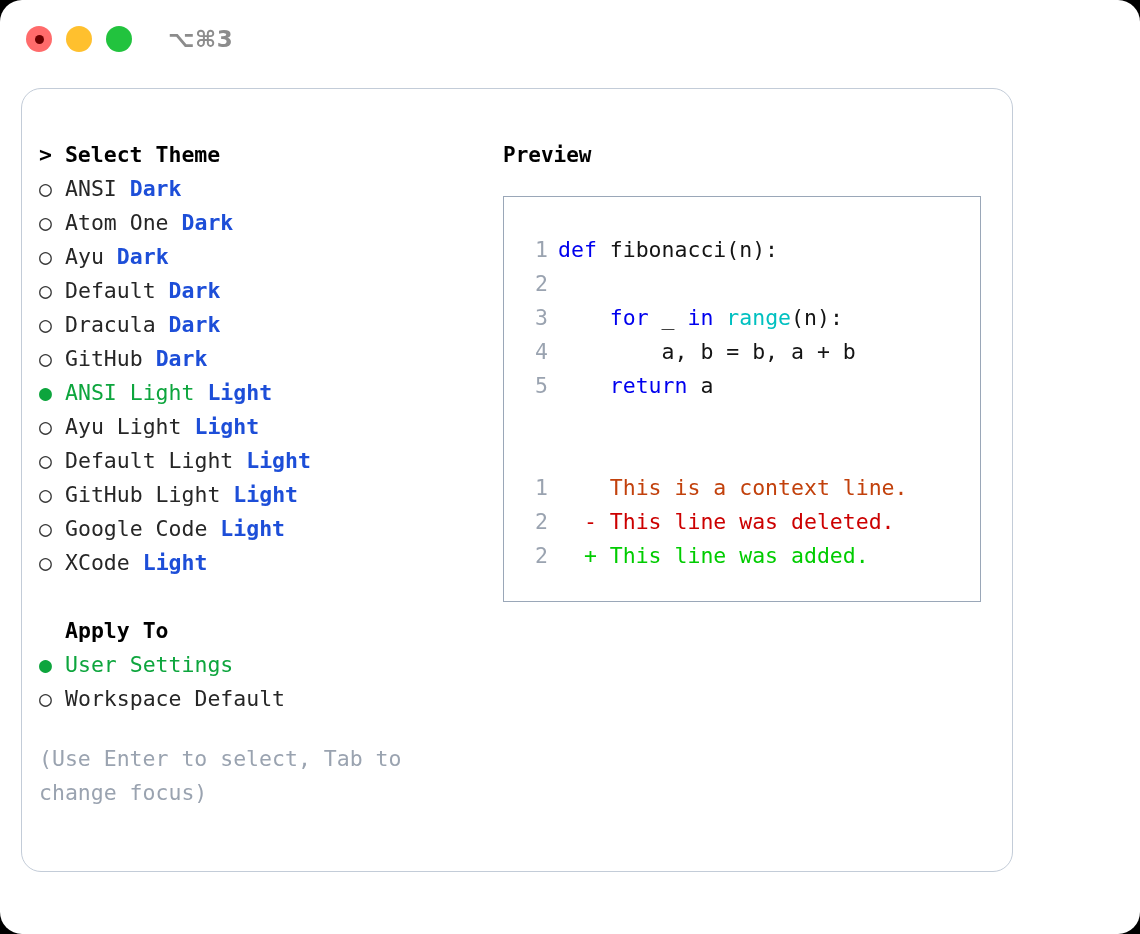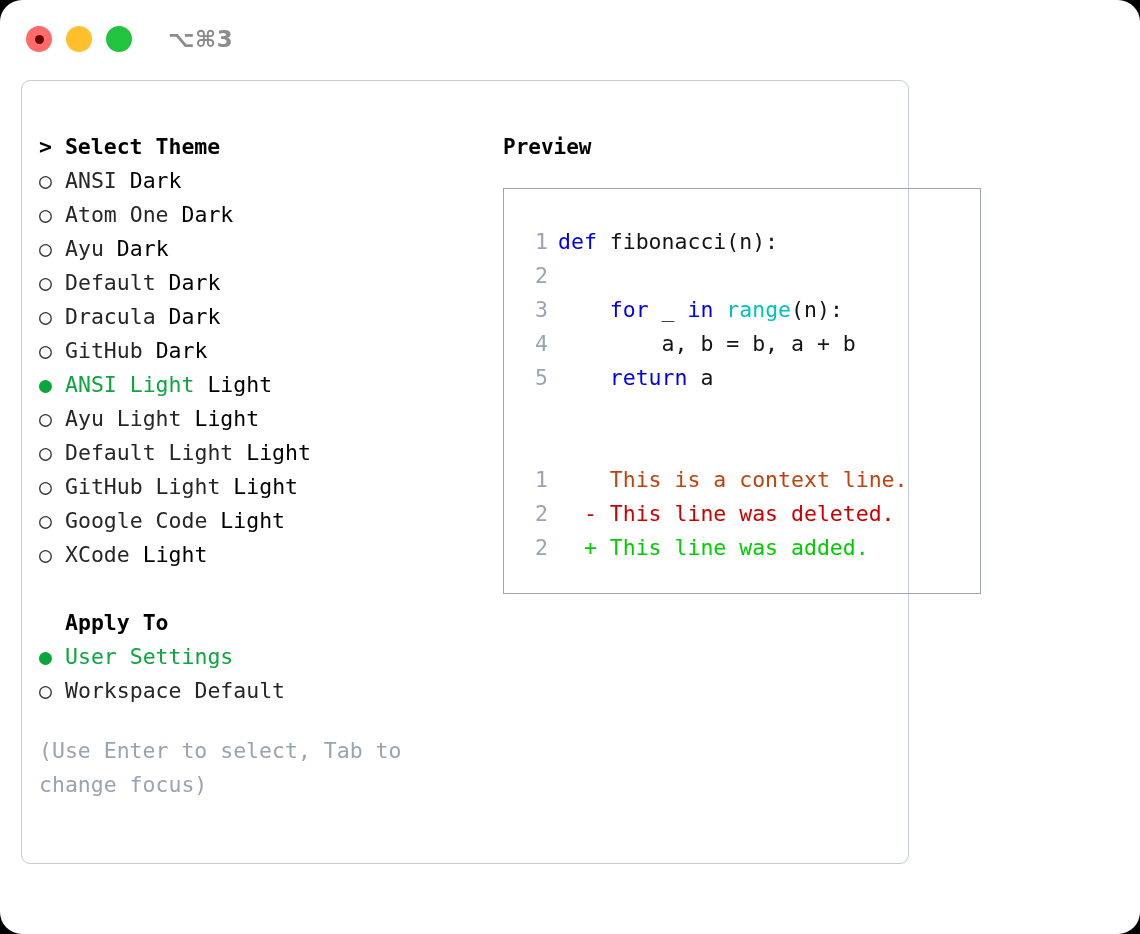--- a/index.html
+++ b/index.html
@@ -63,25 +63,25 @@
     font-size: 23px;
     font-weight: bold;
     font-family: "DejaVu Sans", "Liberation Sans", sans-serif;
     letter-spacing: 0.5px;
   }
 
   
   .content-frame {
     position: absolute;
     left: 21px;
-    top: 80px;
-    width: 888px;
+    top: 88px;
+    width: 992px;
     height: 784px;
     border: 1.5px solid #c3ccd8;
-    border-radius: 9px;
+    border-radius: 20px;
     box-sizing: border-box;
   }
 
   .cols {
     position: absolute;
     left: 0; top: 0;
     width: 100%;
     height: 100%;
   }
 
@@ -110,21 +110,21 @@
 
   .marker {
     display: inline-block;
     width: 26px;
     color: #3b3b3b;
   }
   .marker.sel { color: #0da53d; }
 
   .item-name   { color: #262626; }
   .item-name.sel { color: #0da53d; }
-  .item-variant { color: #000000; }
+  .item-variant { color: #1d4ed8; font-weight: bold; }
 
   .spacer-line { height: 34px; }
 
   .hint {
     margin-top: 26px;
     font-size: 21.5px;
     line-height: 34px;
     color: #9aa3b0;
     width: 412px;
     white-space: normal;

